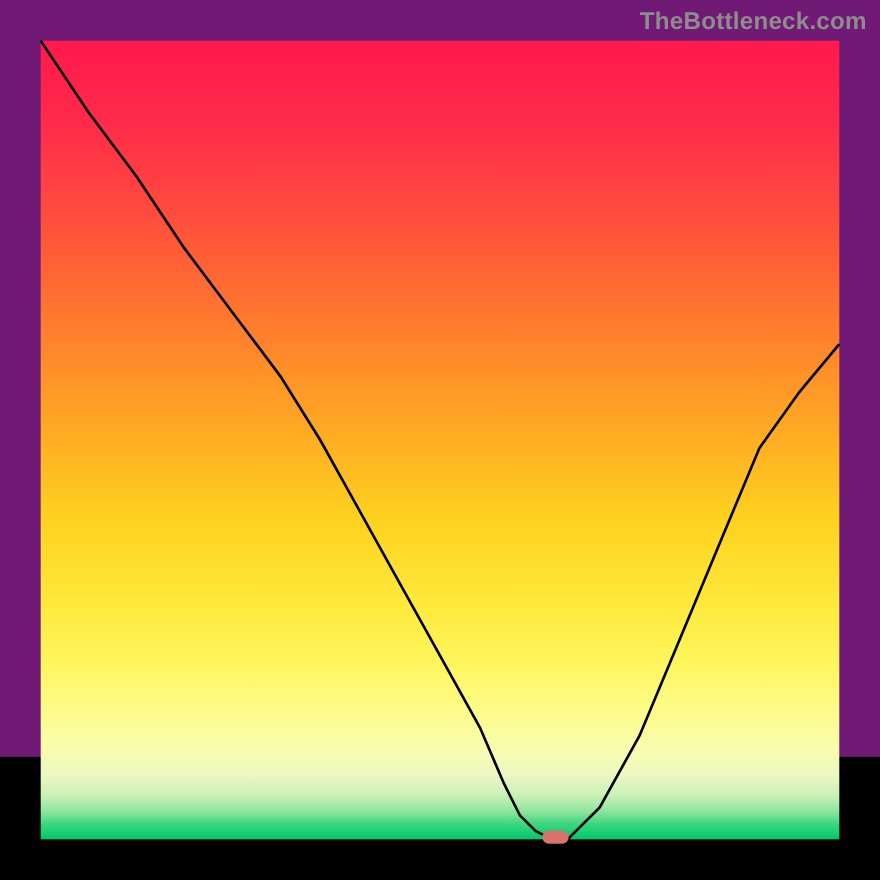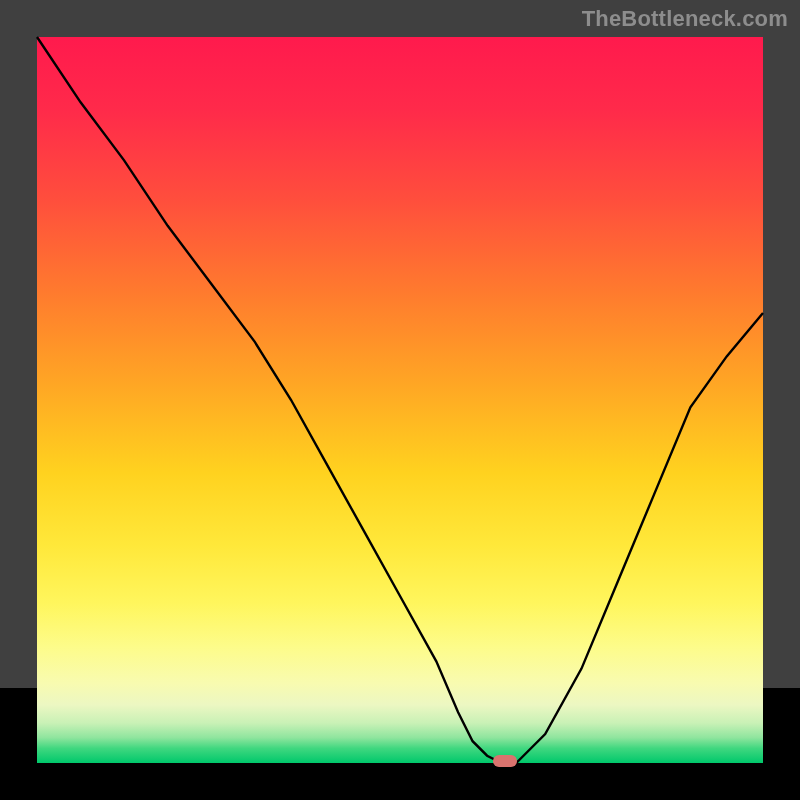--- a/index.html
+++ b/index.html
@@ -7,21 +7,21 @@
     padding: 0;
     width: 800px;
     height: 800px;
     background: #000;
     overflow: hidden;
   }
   .frame {
     position: relative;
     width: 800px;
     height: 688px;
-    background: #404040;
+    background: #701a75;
   }
   .plot-area {
     position: absolute;
     left: 37px;
     top: 37px;
     width: 726px;
     height: 726px;
     
     background: linear-gradient(
       to bottom,

